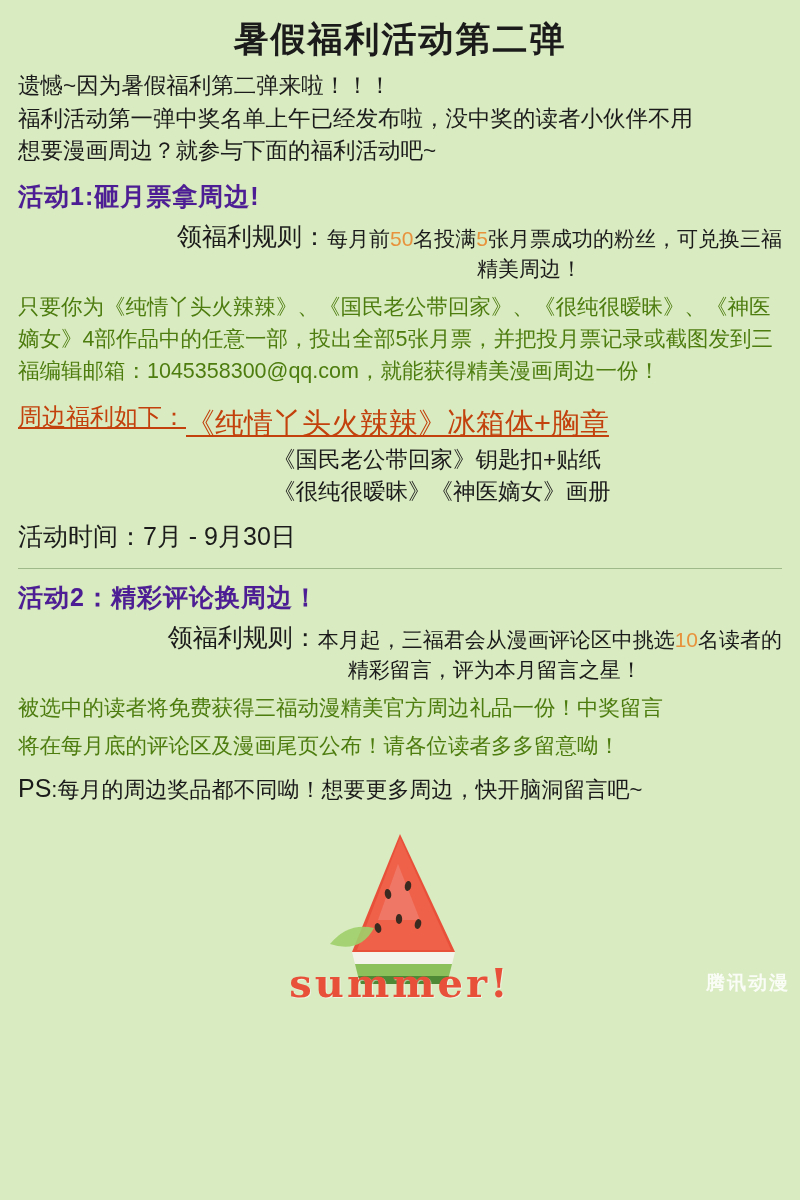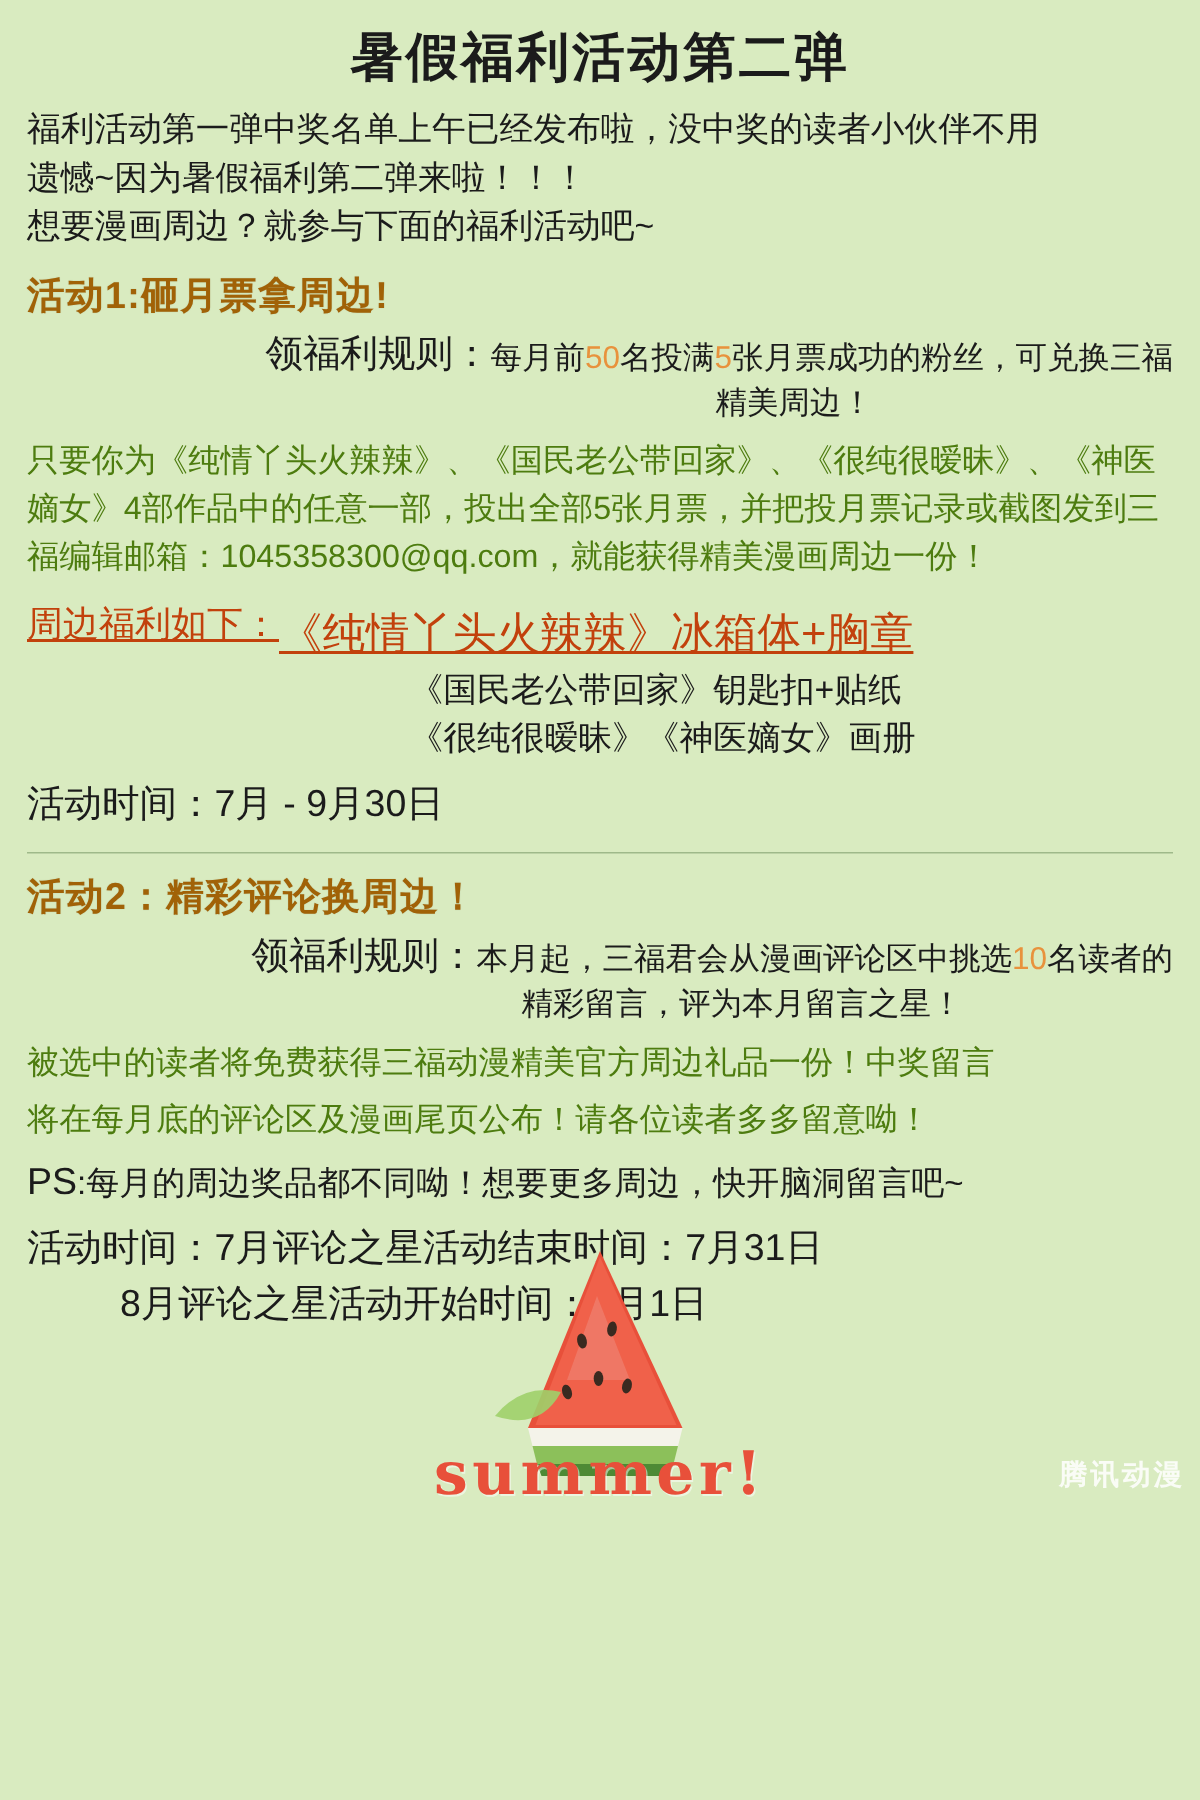--- a/index.html
+++ b/index.html
@@ -36,21 +36,21 @@
     line-height: 1.45;
     color: #1b1b1b;
     margin: 0 0 2px 0;
   }
   .intro p {
     margin: 0;
   }
   .section-head {
     font-size: 25px;
     font-weight: bold;
-    color: #a16207;
+    color: #4c1d95;
     margin: 12px 0 6px 0;
     letter-spacing: 1px;
     text-shadow: 0 0 1px rgba(0,0,0,0.12);
   }
   .rule-row {
     display: flex;
     align-items: flex-start;
     margin: 0 0 2px 0;
     justify-content: flex-end;
   }
@@ -158,22 +158,22 @@
   }
 </style>
 </head>
 <body>
 
 <div class="page">
 
   <div class="title">暑假福利活动第二弹</div>
 
   <div class="intro">
+    <p>遗憾~因为暑假福利第二弹来啦！！！</p>
     <p>福利活动第一弹中奖名单上午已经发布啦，没中奖的读者小伙伴不用</p>
-    <p>遗憾~因为暑假福利第二弹来啦！！！</p>
     <p>想要漫画周边？就参与下面的福利活动吧~</p>
   </div>
 
   <div class="section-head">活动1:砸月票拿周边!</div>
 
   <div class="rule-row">
     <span class="rule-label">领福利规则：</span>
     <span class="rule-body">
       <span>每月前</span><span class="hl">50</span><span>名投满</span><span class="hl">5</span><span>张月票成功的粉丝，可兑换三福</span><br>
       <span style="display:inline-block;margin-left:150px">精美周边！</span>
@@ -207,24 +207,20 @@
     </span>
   </div>
 
   <div class="para">被选中的读者将免费获得三福动漫精美官方周边礼品一份！中奖留言</div>
   <div class="para">将在每月底的评论区及漫画尾页公布！请各位读者多多留意呦！</div>
 
   <div class="ps-line">
     <span class="ps-key">PS</span><span>:每月的周边奖品都不同呦！想要更多周边，快开脑洞留言吧~</span>
   </div>
 
-  <div class="time-line2">
-    <span>活动时间：</span><span>7月评论之星活动结束时间：7月31日</span>
-    <span class="indent">8月评论之星活动开始时间：8月1日</span>
-  </div>
 
   <div class="art">
     <svg width="800" height="200" viewBox="0 0 800 200" xmlns="http://www.w3.org/2000/svg" aria-hidden="true">
       <g>
         <path d="M400 10 L455 128 L352 128 Z" fill="#e8503a"></path>
         <path d="M400 14 L451 126 L357 126 Z" fill="#f0614a"></path>
         <path d="M352 128 L455 128 L452 140 L355 140 Z" fill="#f4f3ea"></path>
         <path d="M355 140 L452 140 L449 152 L358 152 Z" fill="#8cc05a"></path>
         <path d="M358 152 L449 152 L446 160 L361 160 Z" fill="#4e8a35"></path>
         <path d="M398 40 L420 96 L378 96 Z" fill="#ef8a7c" opacity="0.55"></path>

